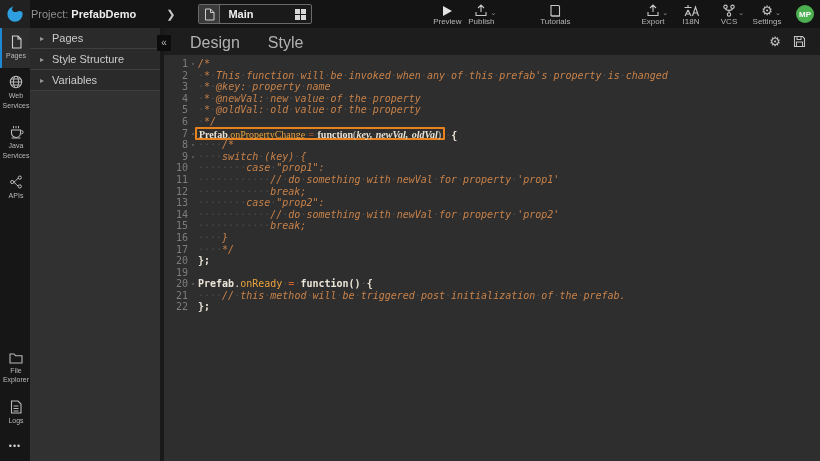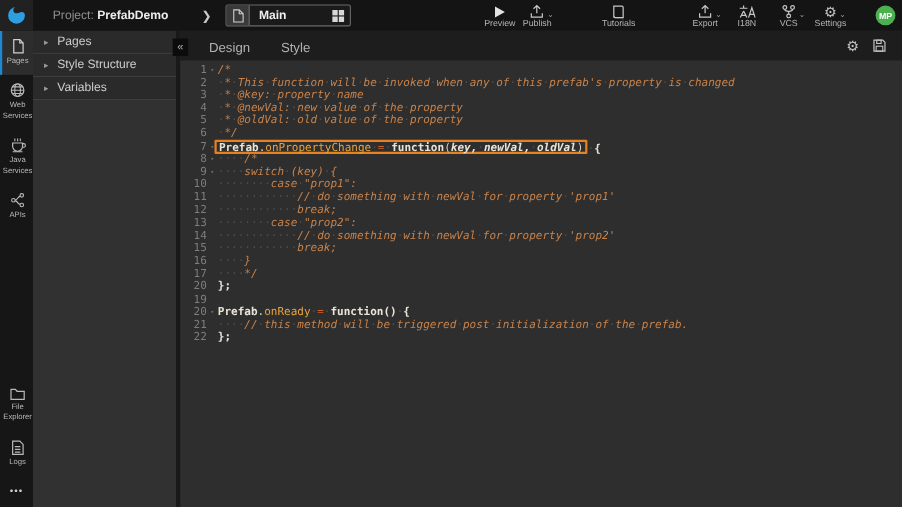--- a/index.html
+++ b/index.html
@@ -4,37 +4,37 @@
 <style>
   * { margin:0; padding:0; box-sizing:border-box; }
   html,body { width:820px; height:461px; overflow:hidden; background:#2e2e2e;
               font-family:"Liberation Sans", sans-serif; }
 
   
   .topbar { position:absolute; top:0; left:0; width:820px; height:28px;
             background:#141414; display:flex; align-items:center; z-index:10; }
   .logo { width:30px; height:28px; background:#212121; display:flex;
           align-items:center; justify-content:center; }
-  .project { margin-left:18px; font-size:11px; color:#8f8f8f; white-space:nowrap; }
+  .project { margin-left:1px; font-size:11px; color:#8f8f8f; white-space:nowrap; }
   .project b { color:#ededed; font-weight:bold; }
   .tb-chevron { margin-left:30px; color:#c9c9c9; font-size:11px; }
-  .page-selector { margin-left:13px; width:114px; height:20px; border:1px solid #6a6a6a;
+  .page-selector { margin-left:23px; width:114px; height:20px; border:1px solid #6a6a6a;
                    border-radius:2px; background:#1a1a1a; display:flex; align-items:center; }
   .ps-file { width:21px; height:100%; background:#3a3a3a; border-right:1px solid #6a6a6a;
              display:flex; align-items:center; justify-content:center; }
   .ps-label { flex:1; padding-left:8px; font-size:11px; font-weight:bold; color:#f0f0f0; }
   .ps-grid { width:22px; display:flex; align-items:center; justify-content:center; }
   .tb-action { display:flex; flex-direction:column; align-items:center; justify-content:center;
                font-size:8px; color:#b5b5b5; height:28px; min-width:34px; cursor:default; }
   .tb-action .ic { height:14px; display:flex; align-items:flex-end; justify-content:center; position:relative; }
   .caret { position:absolute; right:-8px; bottom:0; font-size:7px; color:#9a9a9a; }
   .tb-right { margin-left:auto; display:flex; align-items:center; gap:4px; padding-right:6px; }
   .avatar { width:18px; height:18px; border-radius:50%; background:#4caf50; color:#fff;
             font-size:8px; font-weight:bold; display:flex; align-items:center;
-            justify-content:center; margin-left:20px; }
+            justify-content:center; margin-left:8px; }
   .gearglyph { font-size:13px; color:#c2c2c2; line-height:12px; }
 
   
   .sidebar { position:absolute; top:28px; left:0; width:30px; height:433px;
              background:#161616; display:flex; flex-direction:column; align-items:stretch; }
   .sb-item { display:flex; flex-direction:column; align-items:center; gap:2px;
              padding:7px 0 8px; color:#b9b9b9; font-size:7px; text-align:center;
              line-height:1.35; border-left:2px solid transparent; cursor:default; }
   .sb-item.active { background:#2d2d2d; border-left-color:#1e88d2; }
   .sb-spacer { flex:1; }
@@ -48,21 +48,21 @@
                font-size:11px; cursor:default; }
   .panel-row .tri { color:#999; font-size:8px; }
   .collapse-btn { position:absolute; top:7px; right:-11px; width:14px; height:16px;
                   background:#0c0c0c; color:#b5b5b5; font-size:10px; line-height:15px;
                   text-align:center; z-index:6; cursor:default; }
 
   
   .editor { position:absolute; top:28px; left:164px; width:656px; height:433px; background:#2e2e2e; }
   .tabbar { height:27px; background:#1d1d1d; display:flex; align-items:stretch;
             padding-left:12px; }
-  .tab { padding:0 14px; display:flex; align-items:center; font-size:12px; color:#b2b2b2;
+  .tab { padding:0 14px; display:flex; align-items:center; font-size:16px; color:#b2b2b2;
          border-top:2px solid transparent; cursor:default; }
   .tab.active { background:#373737; color:#ffffff; border-top-color:#1e88d2; }
   .tabbar-icons { margin-left:auto; display:flex; align-items:center; gap:12px; padding-right:14px; }
 
   .code { position:absolute; top:27px; left:0; right:0; bottom:0; padding-top:3px;
           font-family:"DejaVu Sans Mono", monospace; font-size:10px; overflow:hidden; }
   .cl { display:flex; height:11.6px; line-height:11.6px; white-space:pre; }
   .gut { width:24px; text-align:right; color:#7d7d7d; flex:none; }
   .fold { width:10px; color:#6a6a6a; font-size:6px; text-align:center; flex:none;
           line-height:12px; cursor:default; }
@@ -70,21 +70,21 @@
 
   .seg-cm { color:#c8824a; font-style:italic; }
   .seg-pl { color:#d8d2c6; }
   .seg-id { color:#eae4d7; font-weight:bold; }
   .seg-pr { color:#e8a33d; }
   .seg-op { color:#d2622d; }
   .seg-pm { color:#eae4d7; font-weight:bold; font-style:italic; }
   .wsdot  { color:#4d4d4d; font-style:normal; font-weight:normal; }
   .hlbox  { display:inline-block; border:2px solid #e8821e; border-radius:1px;
             padding:0 2px; margin-left:-3px; height:13px; line-height:12px;
-            position:relative; top:-1px; }
+            position:relative; top:-1px;font-family:Liberation Serif, serif; }
 
   svg.icn { display:block; }
 </style>
 </head>
 <body>
 
 <div class="topbar">
   <div class="logo">
     <span>
       <svg class="icn" width="18" height="18" viewBox="0 0 20 20">

